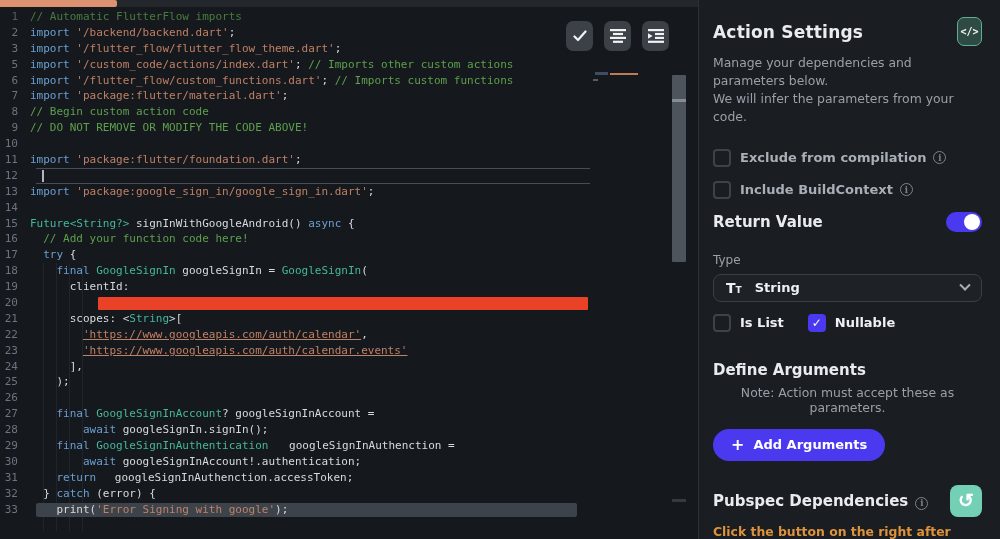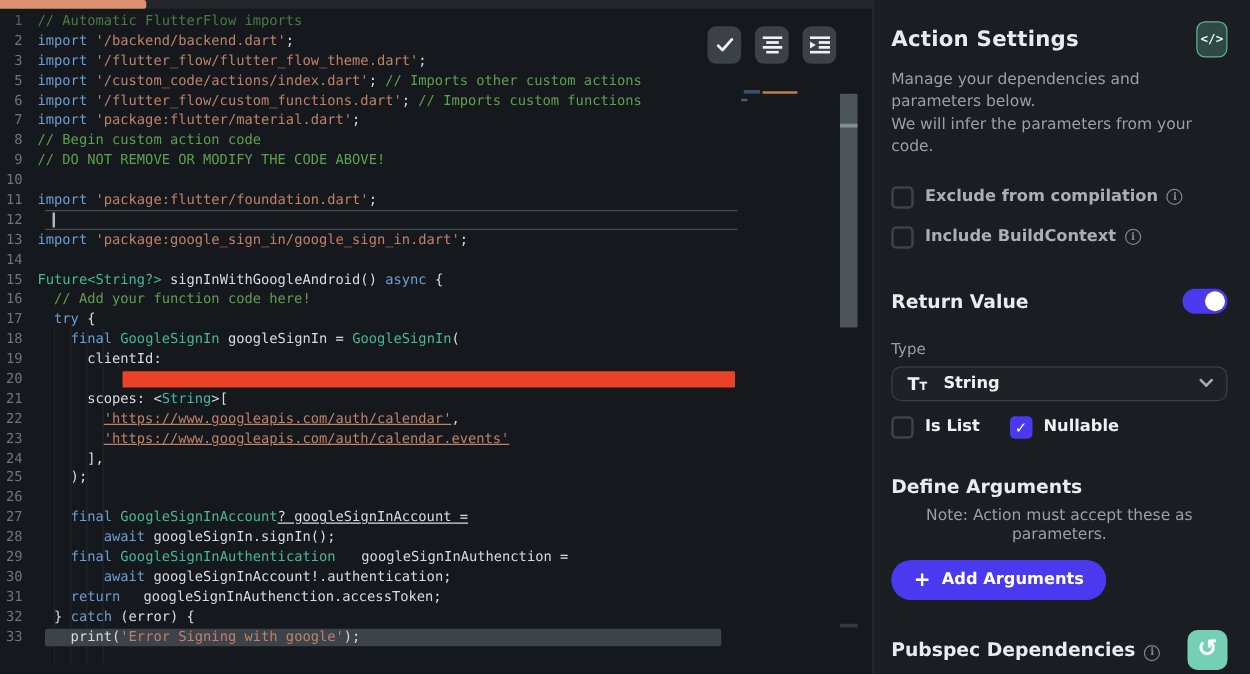--- a/index.html
+++ b/index.html
@@ -47,21 +47,21 @@
 
   .cb-row { display:flex; align-items:center; margin-top:14px; }
   .cb-row.first { margin-top:23px; }
   .checkbox { width:18px; height:18px; border-radius:4px; border:2px solid #3d434a; background:transparent; flex:0 0 auto; cursor:pointer; }
   .checkbox.checked { border:none; background:#4B39EF; color:#fff; font-size:12px; font-weight:bold; display:flex; align-items:center; justify-content:center; }
   .cb-label { margin-left:9px; font-size:13px; font-weight:600; color:#a9afb6; }
   .cb-label.bright { color:#eef0f3; }
   .info-icon { display:inline-flex; align-items:center; justify-content:center; width:13px; height:13px; border:1.3px solid #7d848b; border-radius:50%; color:#7d848b; font-size:8.5px; font-weight:bold; margin-left:7px; font-family:"DejaVu Serif",serif; cursor:pointer; }
 
   .section-row { display:flex; align-items:center; justify-content:space-between; }
-  .rv-row { margin-top:32px; }
+  .rv-row { margin-top:13px; }
   .section-heading { font-size:15px; font-weight:bold; }
   .toggle { width:36px; height:20px; border-radius:10px; background:#4B39EF; position:relative; cursor:pointer; }
   .toggle .knob { position:absolute; right:2px; top:2px; width:16px; height:16px; border-radius:50%; background:#fff; }
 
   .type-label { margin-top:21px; font-size:12px; color:#99a0a7; }
   .dropdown { margin-top:7px; height:28px; border:1px solid #3a4046; border-radius:8px; background:#1e2227; display:flex; align-items:center; padding:0 12px; cursor:pointer; }
   .tt-icon { color:#eef0f3; font-weight:bold; line-height:1; }
   .tt-icon .big { font-size:14px; }
   .tt-icon .small { font-size:9px; }
   .dd-value { margin-left:13px; font-size:13px; font-weight:600; color:#eef0f3; }
@@ -110,21 +110,21 @@
         <div class="code-line"><span class="gutter">17</span><span class="code-text"><span style="color: rgb(215, 219, 223);">  </span><span style="color: rgb(107, 159, 212);">try</span><span style="color: rgb(215, 219, 223);"> {</span></span></div>
         <div class="code-line"><span class="gutter">18</span><span class="code-text"><span style="color: rgb(215, 219, 223);">    </span><span style="color: rgb(107, 159, 212);">final </span><span style="color: rgb(69, 184, 156);">GoogleSignIn</span><span style="color: rgb(215, 219, 223);"> googleSignIn = </span><span style="color: rgb(69, 184, 156);">GoogleSignIn</span><span style="color: rgb(215, 219, 223);">(</span></span></div>
         <div class="code-line"><span class="gutter">19</span><span class="code-text"><span style="color: rgb(215, 219, 223);">      clientId:</span></span></div>
         <div class="code-line"><span class="gutter">20</span><span class="code-text"></span><span class="red-block" style="background: rgb(233, 66, 39);"></span></div>
         <div class="code-line"><span class="gutter">21</span><span class="code-text"><span style="color: rgb(215, 219, 223);">      scopes: &lt;</span><span style="color: rgb(69, 184, 156);">String</span><span style="color: rgb(215, 219, 223);">&gt;[</span></span></div>
         <div class="code-line"><span class="gutter">22</span><span class="code-text"><span style="color: rgb(215, 219, 223);">        </span><span style="color: rgb(192, 129, 102); text-decoration: underline;">'https://www.googleapis.com/auth/calendar'</span><span style="color: rgb(215, 219, 223);">,</span></span></div>
         <div class="code-line"><span class="gutter">23</span><span class="code-text"><span style="color: rgb(215, 219, 223);">        </span><span style="color: rgb(192, 129, 102); text-decoration: underline;">'https://www.googleapis.com/auth/calendar.events'</span></span></div>
         <div class="code-line"><span class="gutter">24</span><span class="code-text"><span style="color: rgb(215, 219, 223);">      ],</span></span></div>
         <div class="code-line"><span class="gutter">25</span><span class="code-text"><span style="color: rgb(215, 219, 223);">    );</span></span></div>
         <div class="code-line"><span class="gutter">26</span><span class="code-text"></span></div>
-        <div class="code-line"><span class="gutter">27</span><span class="code-text"><span style="color: rgb(215, 219, 223);">    </span><span style="color: rgb(107, 159, 212);">final </span><span style="color: rgb(69, 184, 156);">GoogleSignInAccount</span><span style="color: rgb(215, 219, 223); text-decoration: underline;">? googleSignInAccount =</span></span></div>
+        <div class="code-line"><span class="gutter">27</span><span class="code-text"><span style="color: rgb(215, 219, 223);">    </span><span style="color: rgb(107, 159, 212);">final </span><span style="color: rgb(69, 184, 156);">GoogleSignInAccount</span><span style="color: rgb(215, 219, 223);">? googleSignInAccount =</span></span></div>
         <div class="code-line"><span class="gutter">28</span><span class="code-text"><span style="color: rgb(215, 219, 223);">        </span><span style="color: rgb(107, 159, 212);">await </span><span style="color: rgb(215, 219, 223);">googleSignIn.signIn();</span></span></div>
         <div class="code-line"><span class="gutter">29</span><span class="code-text"><span style="color: rgb(215, 219, 223);">    </span><span style="color: rgb(107, 159, 212);">final </span><span style="color: rgb(69, 184, 156);">GoogleSignInAuthentication</span><span style="color: rgb(215, 219, 223); padding-left: 14px;"> googleSignInAuthenction =</span></span></div>
         <div class="code-line"><span class="gutter">30</span><span class="code-text"><span style="color: rgb(215, 219, 223);">        </span><span style="color: rgb(107, 159, 212);">await </span><span style="color: rgb(215, 219, 223);">googleSignInAccount!.authentication;</span></span></div>
         <div class="code-line"><span class="gutter">31</span><span class="code-text"><span style="color: rgb(215, 219, 223);">    </span><span style="color: rgb(107, 159, 212);">return </span><span style="color: rgb(215, 219, 223); margin-left: 12px;">googleSignInAuthenction.accessToken;</span></span></div>
         <div class="code-line"><span class="gutter">32</span><span class="code-text"><span style="color: rgb(215, 219, 223);">  } </span><span style="color: rgb(107, 159, 212);">catch</span><span style="color: rgb(215, 219, 223);"> (error) {</span></span></div>
         <div class="code-line hl"><span class="gutter">33</span><span class="code-text"><span style="color: rgb(215, 219, 223);">    print(</span><span style="color: rgb(192, 129, 102);">'Error Signing with google'</span><span style="color: rgb(215, 219, 223);">);</span></span></div>
       </div>
 
     <div class="minimap">
       <div class="mm-a"></div>

